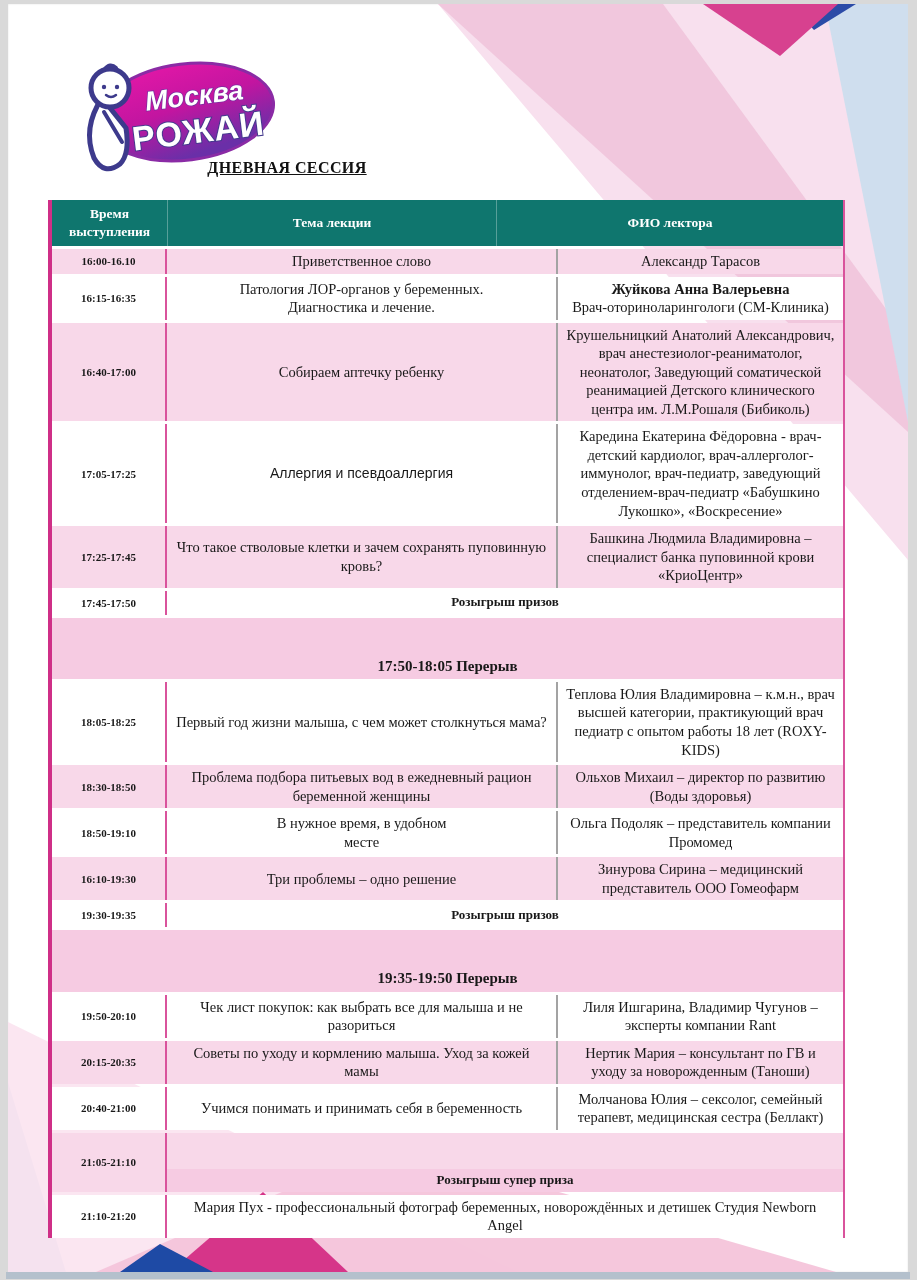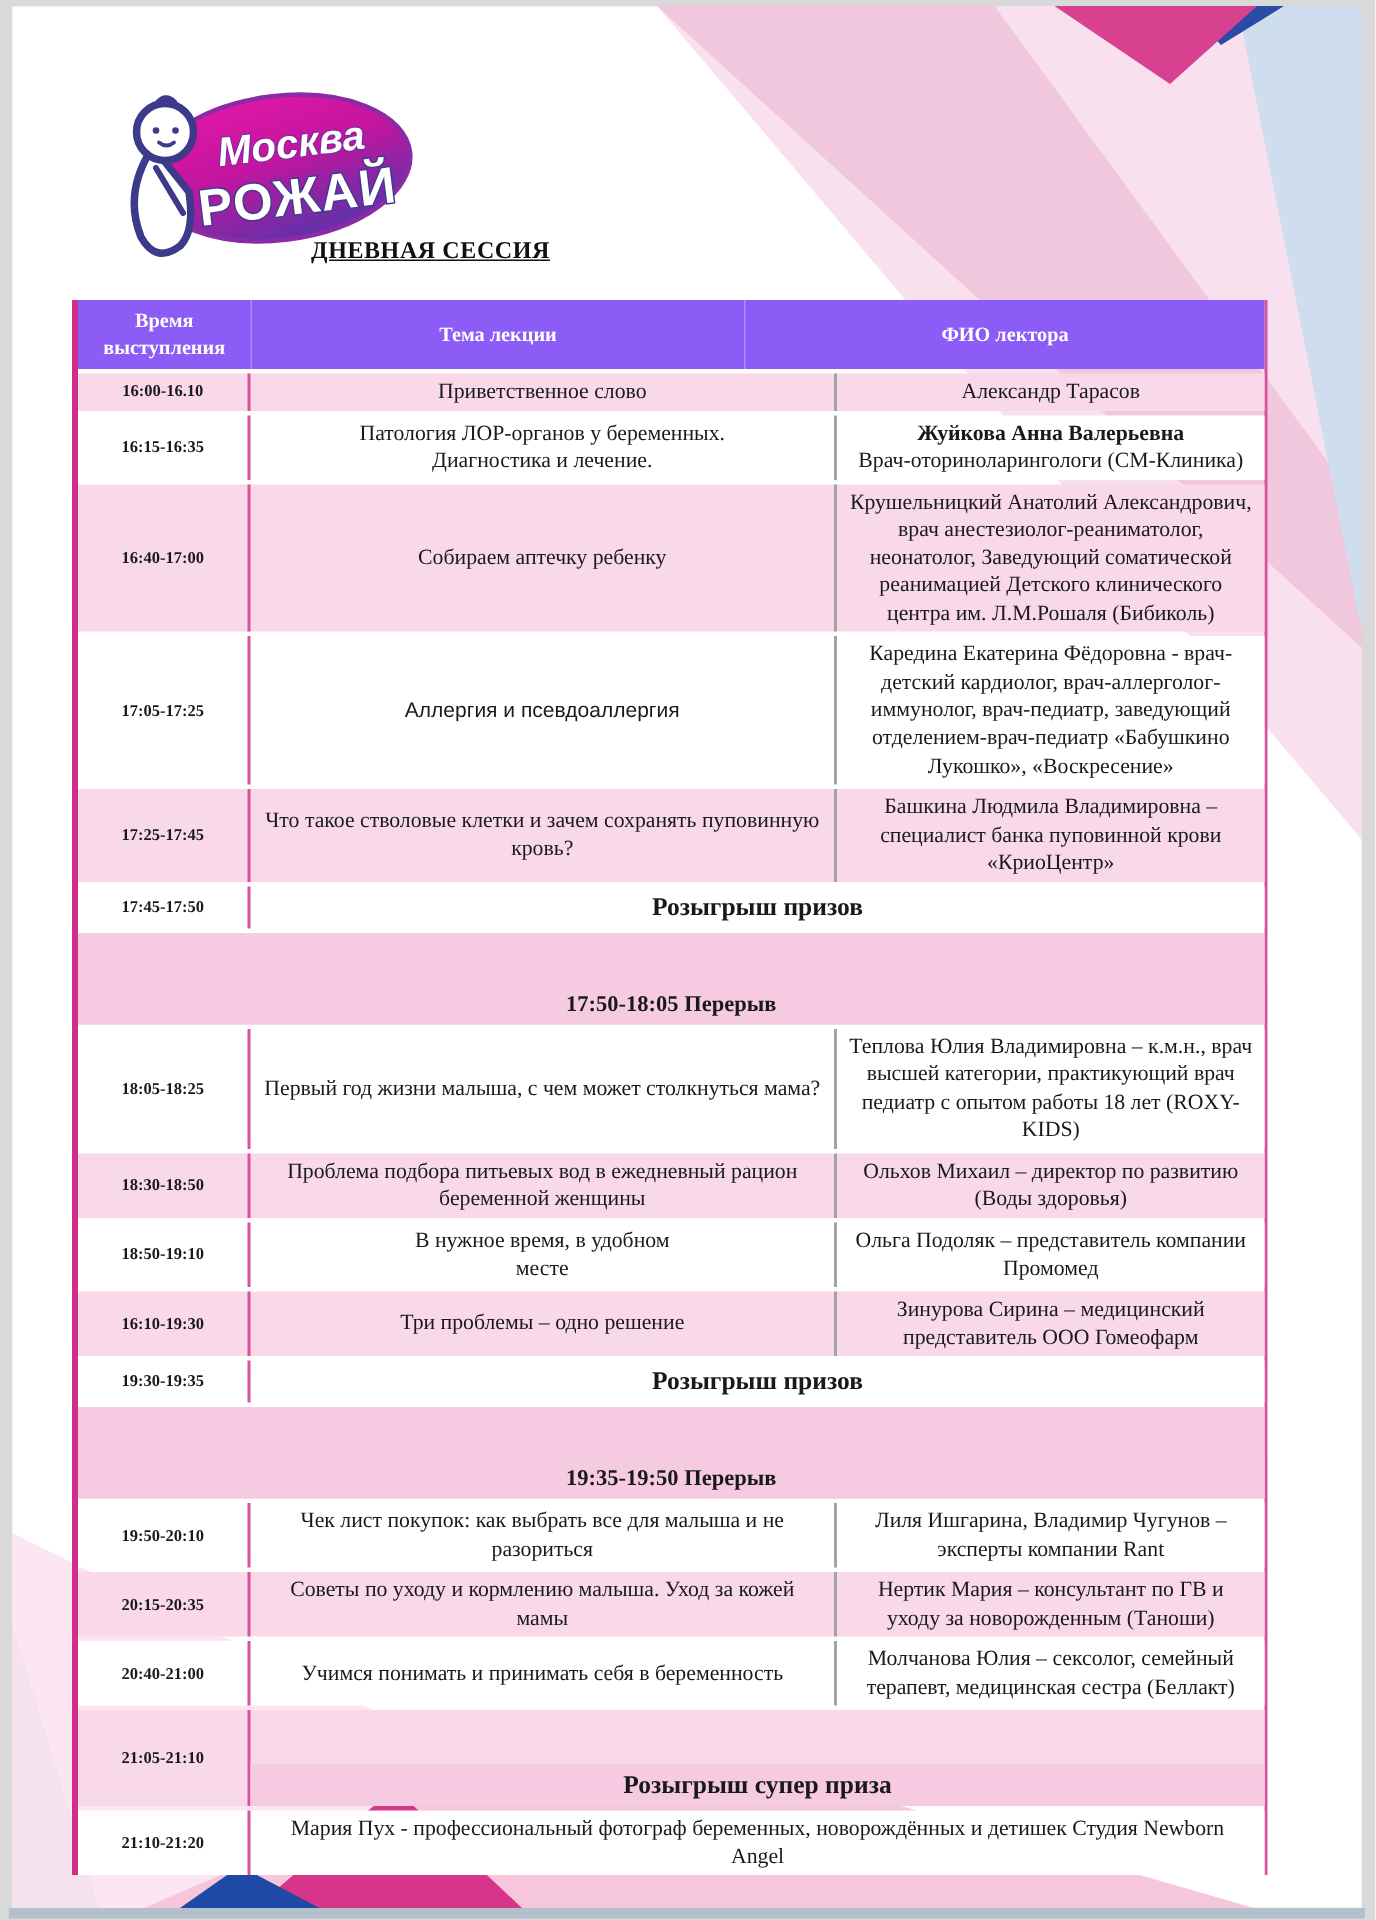--- a/index.html
+++ b/index.html
@@ -19,21 +19,21 @@
   .logo { position:absolute; left:56px; top:46px; width:215px; height:130px; }
 
   
   .title { position:absolute; left:0; right:370px; top:155px; text-align:center;
            font-size:16px; font-weight:bold; color:#111;
            text-decoration:underline; letter-spacing:.4px;margin-left:28px; }
 
   
   .schedule { position:absolute; left:40px; top:196px; width:797px;
               border-left:4px solid #cf2f87; border-right:2px solid #d9539c; }
-  .thead { display:flex; background:#8b5cf6; min-height:46px; }
+  .thead { display:flex; background:#0f766e; min-height:46px; }
   .th { display:flex; align-items:center; justify-content:center; text-align:center;
         color:#ffffff; font-weight:bold; font-size:13.5px; line-height:1.35;
         white-space:pre-line; padding:4px 6px; }
   .th + .th { border-left:1px solid rgba(255,255,255,.30); }
   .th-time { width:115px; flex:none; }
   .th-topic { width:329px; flex:none; }
   .th-lect { flex:1; }
 
   .tbody .row { display:flex; margin-top:3px; min-height:24px; }
   .row.pink { background:#f8d8e9; }
@@ -44,21 +44,21 @@
   .cell { padding:3px 8px; display:flex; flex-direction:column; align-items:center;
           justify-content:center; text-align:center; font-size:14.5px; line-height:1.28;
           color:#191919; white-space:pre-line; }
   .time-cell { width:115px; flex:none; font-weight:bold; font-size:11px;
                border-right:2px solid #d9539c; }
   .topic-cell { width:391px; flex:none; border-right:2px solid #a3a3a3; }
   .topic-cell.sans { font-family:"Liberation Sans","DejaVu Sans",sans-serif; font-size:14px; }
   .lect-cell { flex:1; }
   .lect-bold { font-weight:bold; }
   .rest-cell { flex:1; }
-  .rest-cell.emph { font-weight:bold; font-size:17px; }
+  .rest-cell.emph { font-weight:bold; font-size:13px; }
   .full-cell { flex:1; font-weight:bold; font-size:15px; }
 </style>
 </head>
 <body>
 
 <div class="screen">
   <div class="page">
 
     <svg class="deco" viewBox="0 0 900 1268" preserveAspectRatio="none" aria-hidden="true">
 

